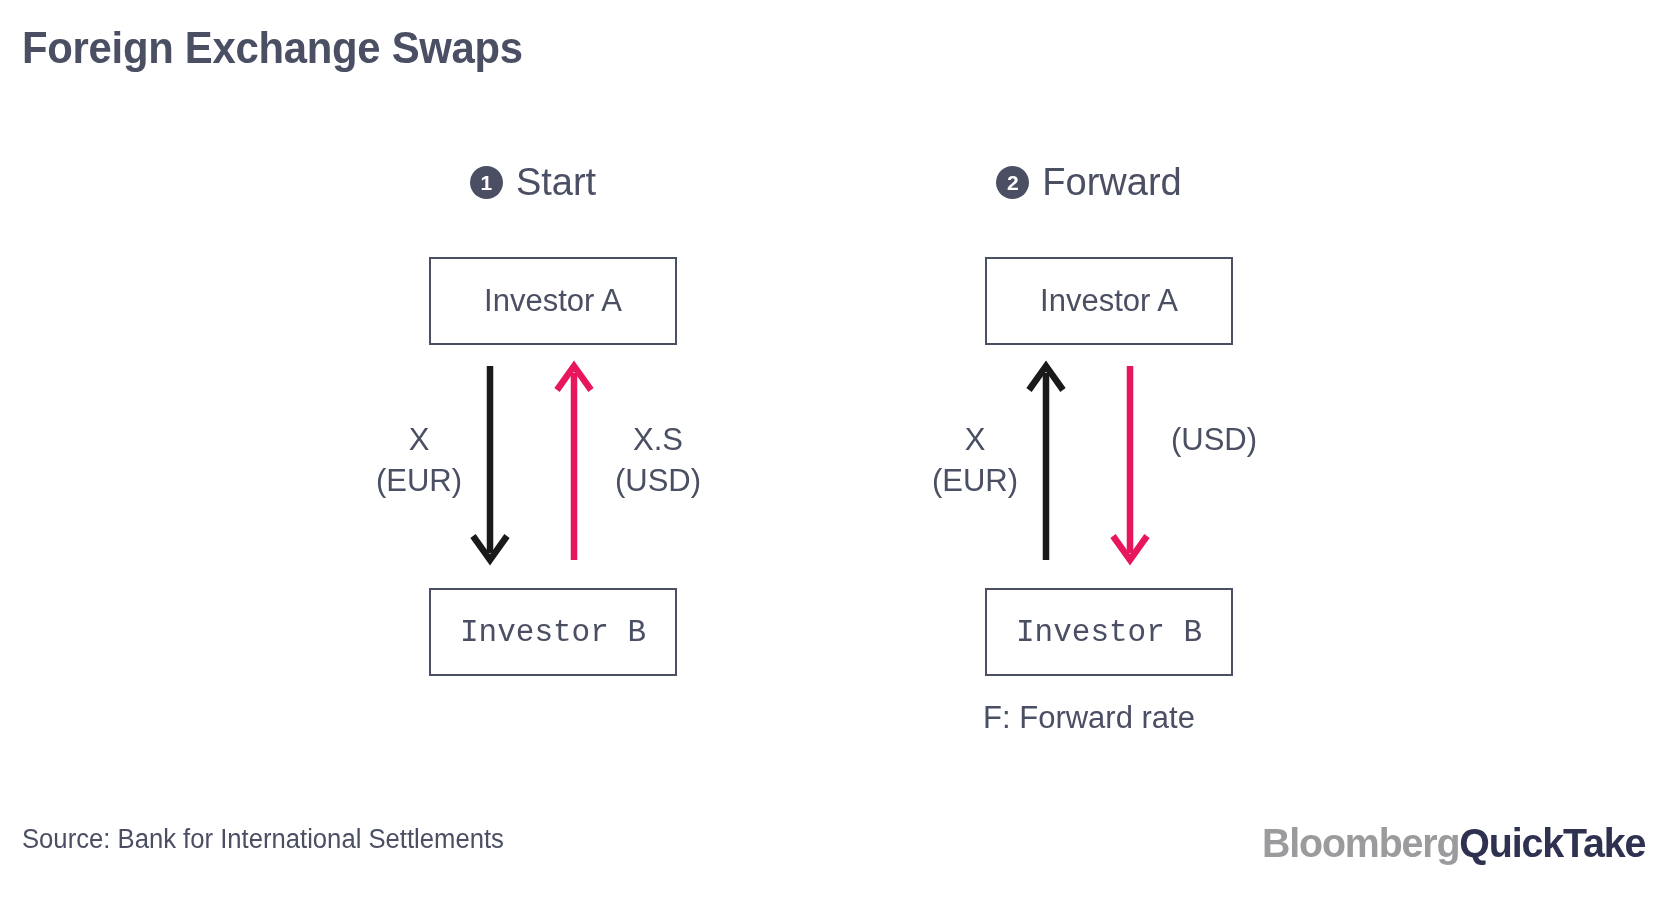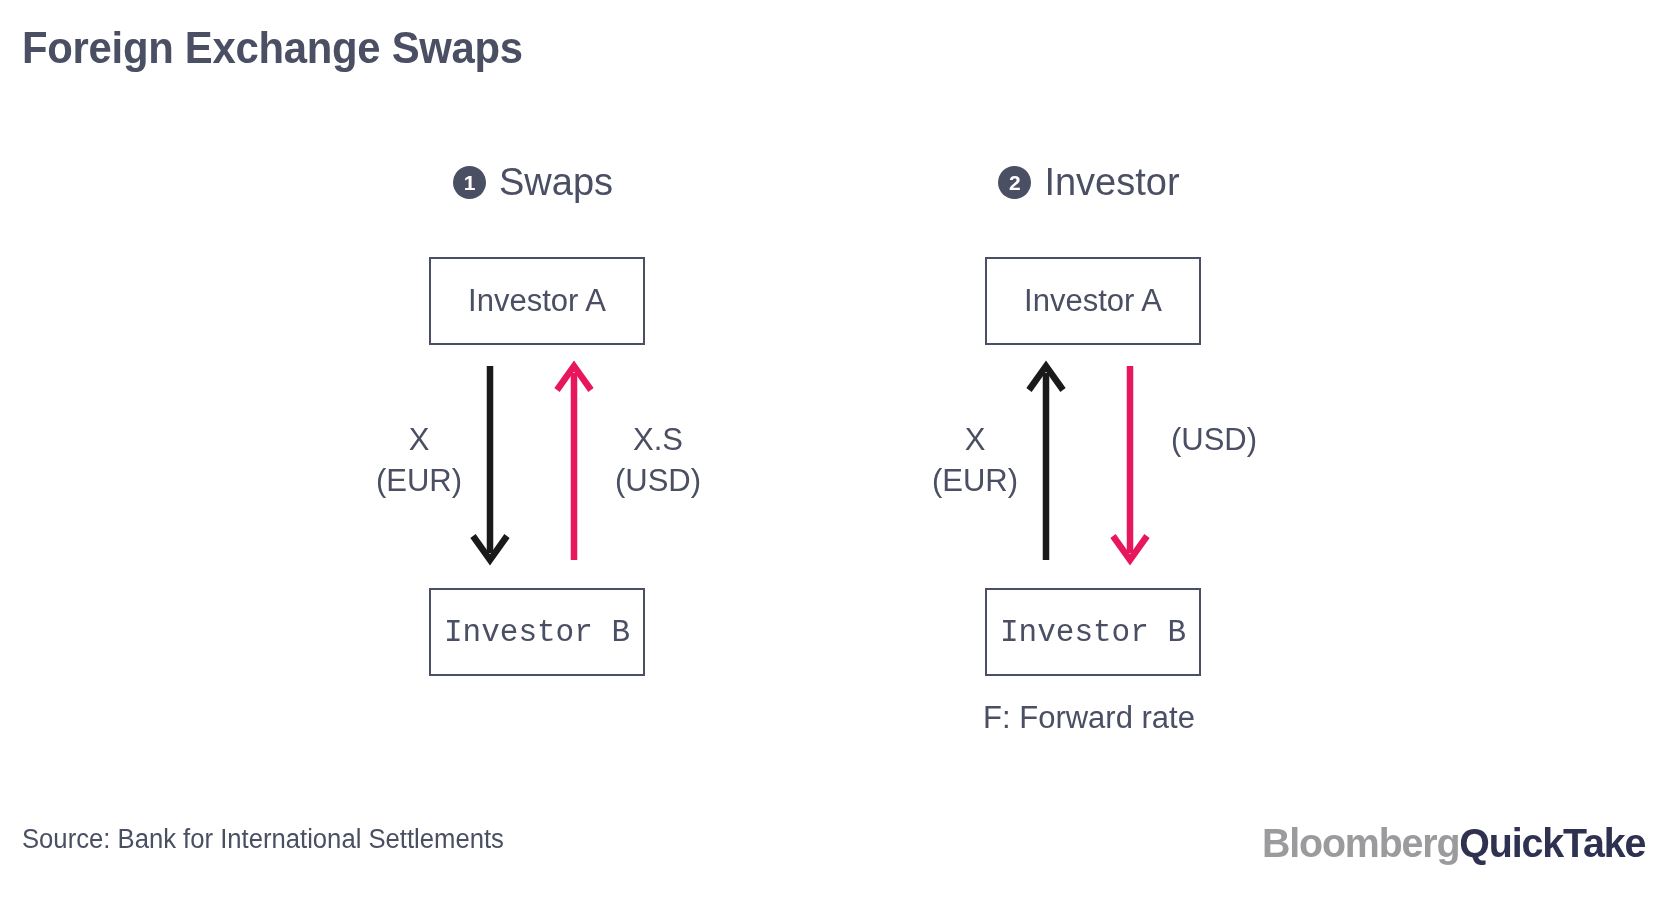--- a/index.html
+++ b/index.html
@@ -44,21 +44,21 @@
     flex:0 0 auto;
   }
   .panel-title{
     font-size:38px;color:#4b4f63;font-weight:400;
     line-height:1;
   }
 
   
   .node-box{
     position:absolute;
-    width:216px;height:88px;
+    width:248px;height:88px;
     border:2.5px solid #4b4f63;
     background:#ffffff;
     display:flex;align-items:center;justify-content:center;
     font-size:31px;color:#4b4f63;
     box-sizing:border-box;
     left:196px;
   }
   .node-top{top:257px;}
   .node-bottom{top:588px;font-family:Liberation Mono, monospace;}
 
@@ -106,21 +106,21 @@
 <body>
 
 <div id="canvas">
 
   <div class="title">Foreign Exchange Swaps</div>
 
   <div class="panel" id="panel-start">
 
     <div class="panel-header">
       <div class="step-badge">1</div>
-      <div class="panel-title">Swaps</div>
+      <div class="panel-title">Start</div>
     </div>
 
     <div class="node-box node-top">
       <span>Investor A</span>
     </div>
 
     <div class="node-box node-bottom">
       <span>Investor B</span>
     </div>
 
@@ -146,21 +146,21 @@
       <div>X.S</div>
       <div>(USD)</div>
     </div>
 
   </div>
 
   <div class="panel" id="panel-maturity">
 
     <div class="panel-header">
       <div class="step-badge">2</div>
-      <div class="panel-title">Investor</div>
+      <div class="panel-title">Forward</div>
     </div>
 
     <div class="node-box node-top">
       <span>Investor A</span>
     </div>
 
     <div class="node-box node-bottom">
       <span>Investor B</span>
     </div>
 

